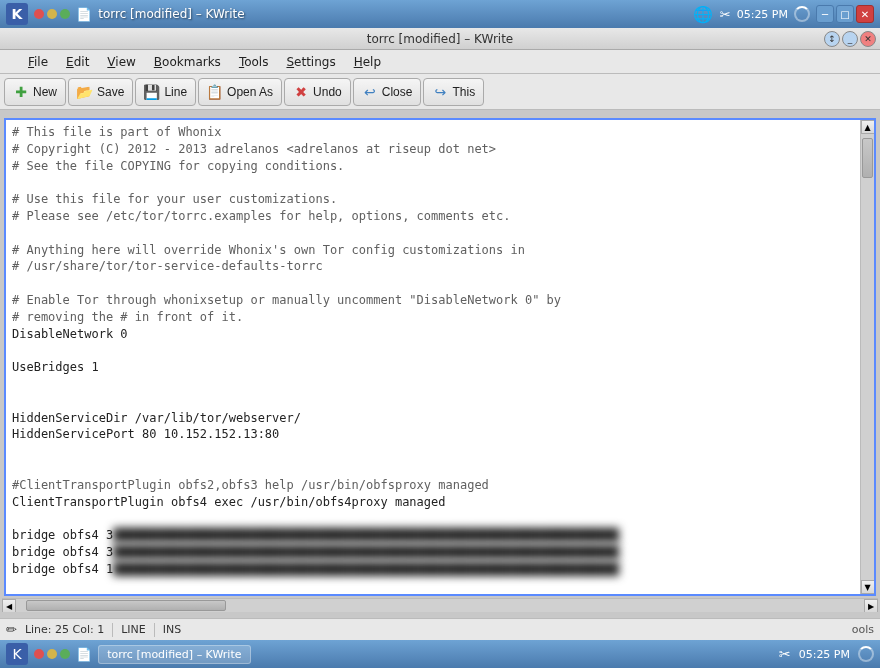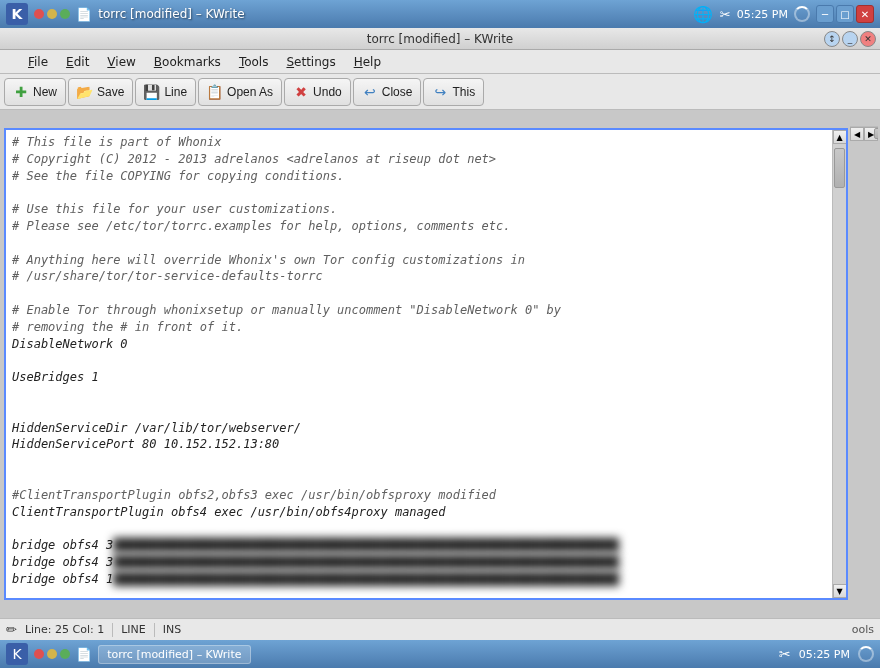--- a/index.html
+++ b/index.html
@@ -354,24 +354,23 @@
       right: 0;
       bottom: 28px;
       display: flex;
       flex-direction: column;
       background: #c8c8c8;
     }
 
     .editor-area {
       flex: 1;
       display: flex;
-      flex-direction: row;
+      flex-direction: column;
       overflow: hidden;
-      margin: 16px 2px;
-      font-style: italic;
+      margin: 6px 2px;
     }
 
     .comment-line { color: #606060; }
     .normal-line { color: #222; }
     .blurred-text {
       display: inline-block;
       filter: blur(4px);
       user-select: none;
     }
   </style>
@@ -470,21 +469,21 @@
 # removing the # in front of it.</span>
 <span class="normal-line">DisableNetwork 0
 
 UseBridges 1
 
 
 HiddenServiceDir /var/lib/tor/webserver/
 HiddenServicePort 80 10.152.152.13:80
 
 
-<span class="comment-line">#ClientTransportPlugin obfs2,obfs3 exec /usr/bin/obfsproxy modified</span>
+<span class="comment-line">#ClientTransportPlugin obfs2,obfs3 help /usr/bin/obfsproxy managed</span>
 ClientTransportPlugin obfs4 exec /usr/bin/obfs4proxy managed
 
 bridge obfs4 3<span class="blurred-text">██████████████████████████████████████████████████████████████████████</span>
 bridge obfs4 3<span class="blurred-text">██████████████████████████████████████████████████████████████████████</span>
 bridge obfs4 1<span class="blurred-text">██████████████████████████████████████████████████████████████████████</span>
 </span></div>
       <div class="editor-scrollbar">
         <div class="scrollbar-up">▲</div>
         <div class="scrollbar-track">
           <div class="scrollbar-thumb"></div>

